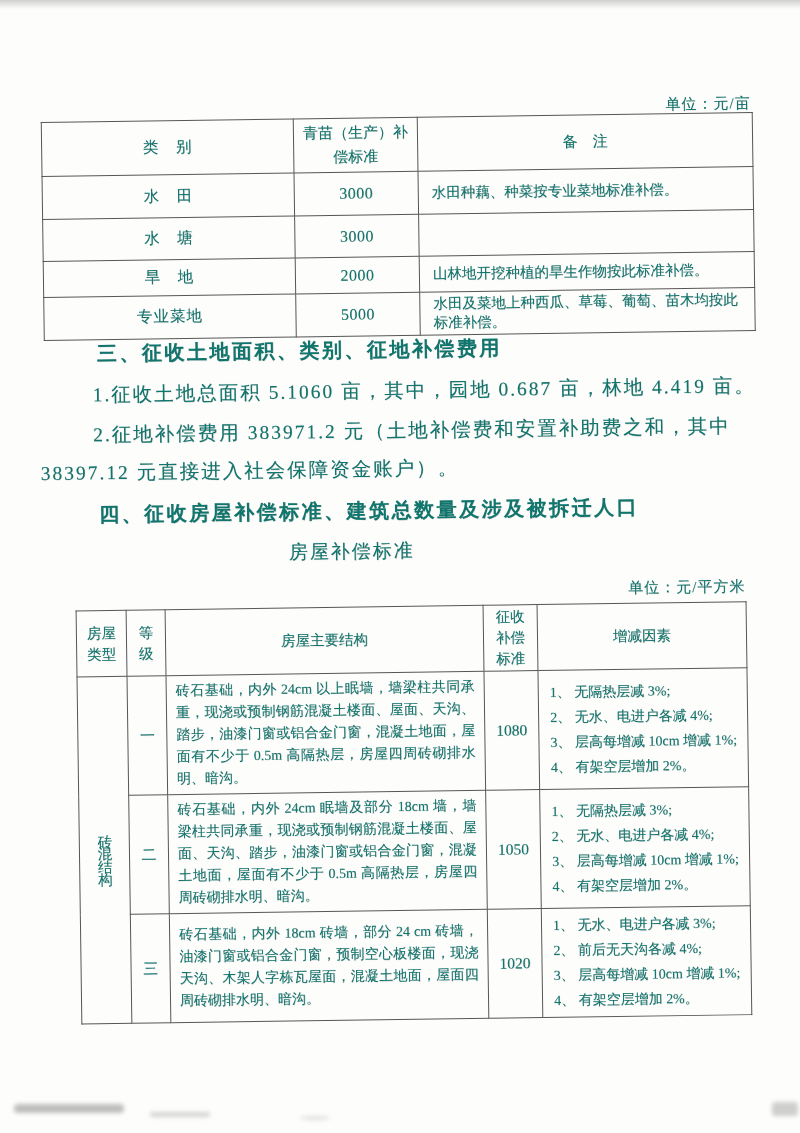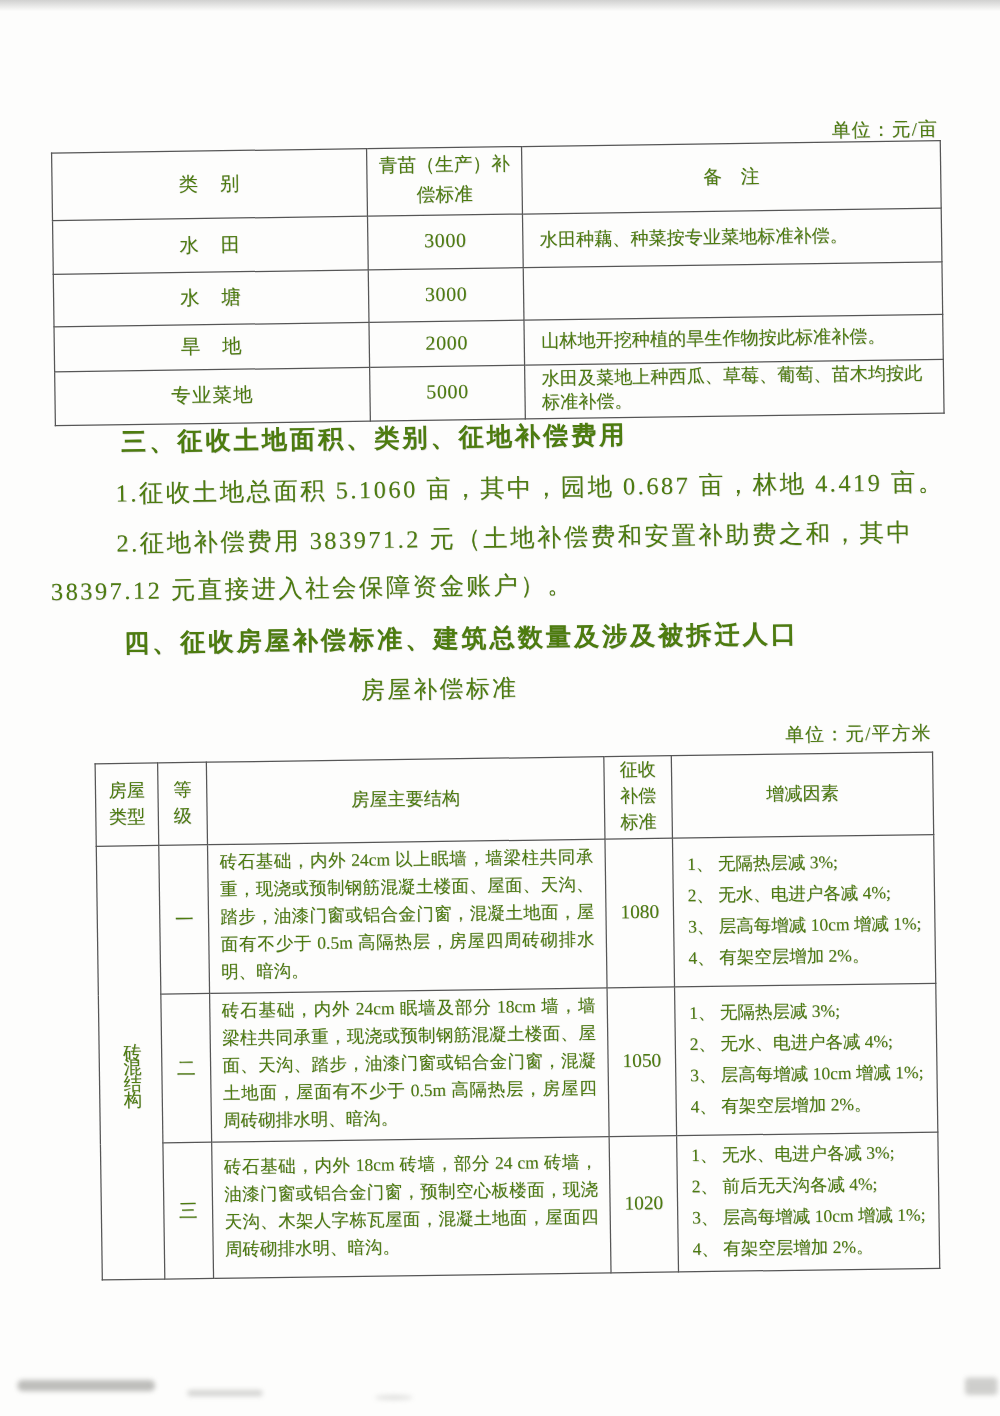--- a/index.html
+++ b/index.html
@@ -1,19 +1,19 @@
 <!DOCTYPE html>
 <html><head>
 <meta charset="utf-8">
 <style>
   html,body { margin:0; padding:0; background:#e9e9e7; }
   .page {
     position:relative; width:800px; height:1133px; margin:0 auto;
     background:#fdfdfc; overflow:hidden;
-    color:#4d7c0f;
+    color:#0f766e;
     font-family:"Liberation Serif","DejaVu Serif",serif;
     text-shadow:0.3px 0.3px 0.7px rgba(70,70,70,0.38);
   }
   .rot { position:absolute; inset:0; transform:rotate(-0.8deg); transform-origin:50% 50%; }
 
   
   .top-smudge { position:absolute; top:0; left:0; right:0; height:9px;
     background:linear-gradient(180deg, rgba(105,105,105,0.30), rgba(255,255,255,0)); }
   .speck { position:absolute; border-radius:50%; background:#8a8a86; filter:blur(2px); }
   .s1 { left:14px;  top:1104px; width:110px; height:9px; opacity:.55; border-radius:4px;}

